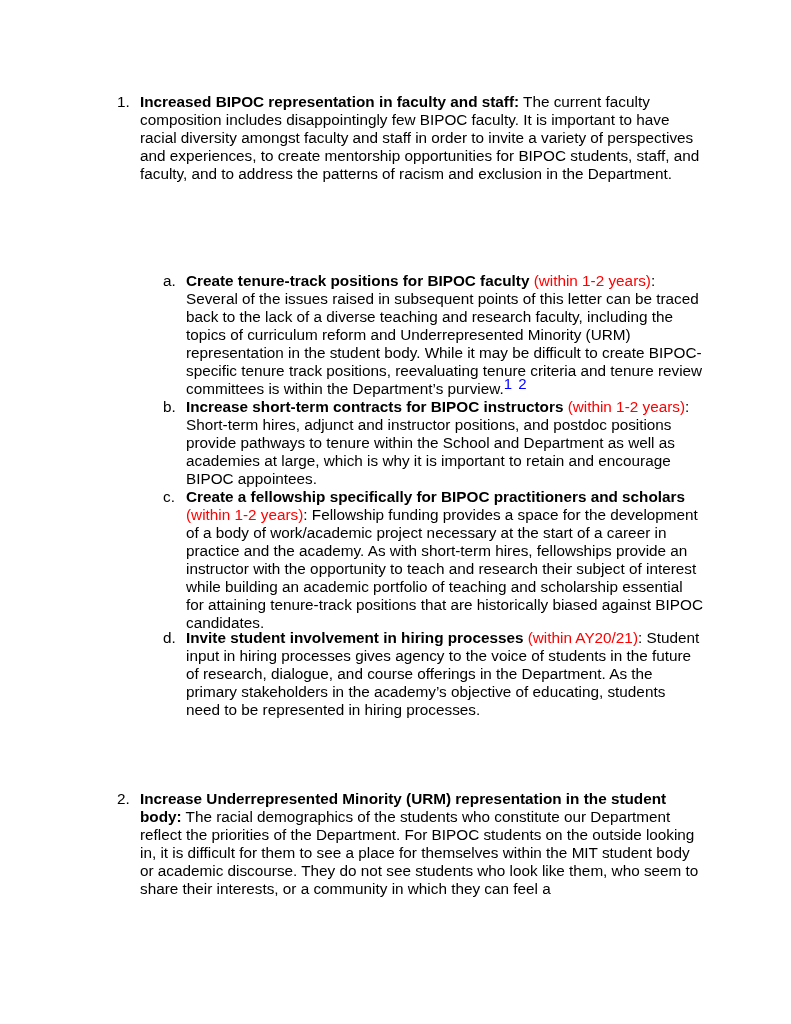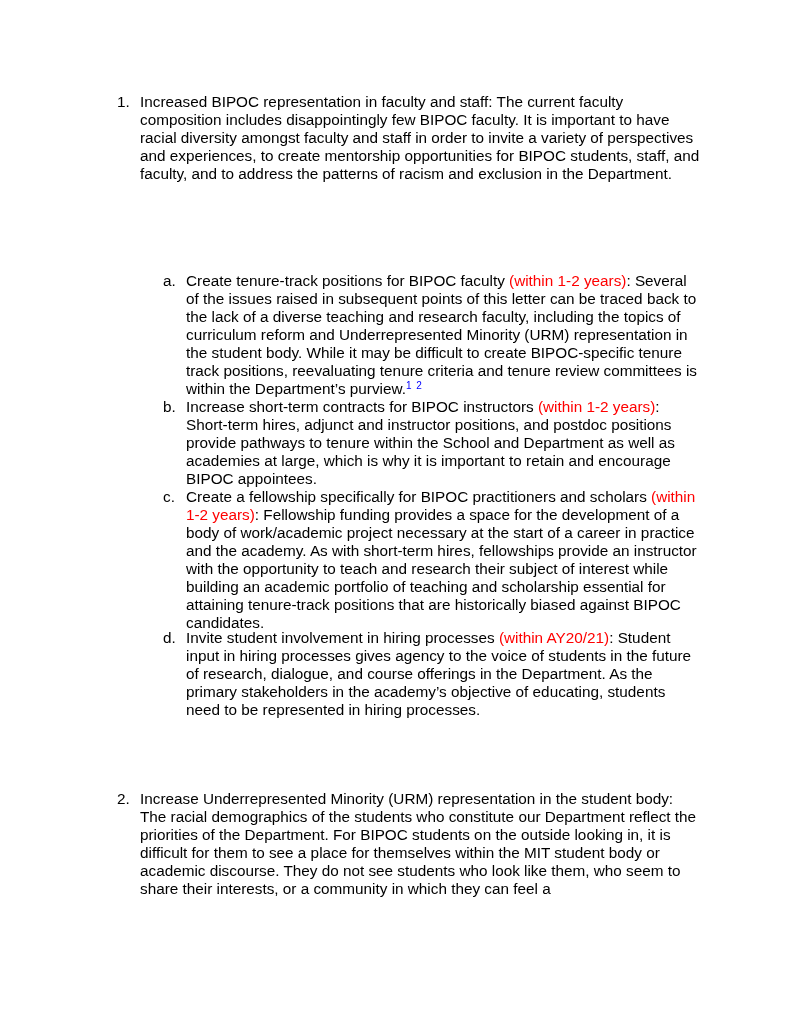--- a/index.html
+++ b/index.html
@@ -43,25 +43,25 @@
       width: 540px;
     }
     .sub .num {
       position: absolute;
       left: 0;
       top: 0;
     }
     .sub .body {
       margin-left: 23px;
     }
-    .b { font-weight: normal; }
+    .b { font-weight: bold; }
     .red { color: #ff0000; font-weight: normal; }
     sup.fn {
       color: #0000ff;
-      font-size: 10px;
+      font-size: 15px;
       line-height: 0;
       vertical-align: 5px;
       letter-spacing: 1px;
     }
   </style>
 </head>
 <body>
 
 <div class="page">
 

